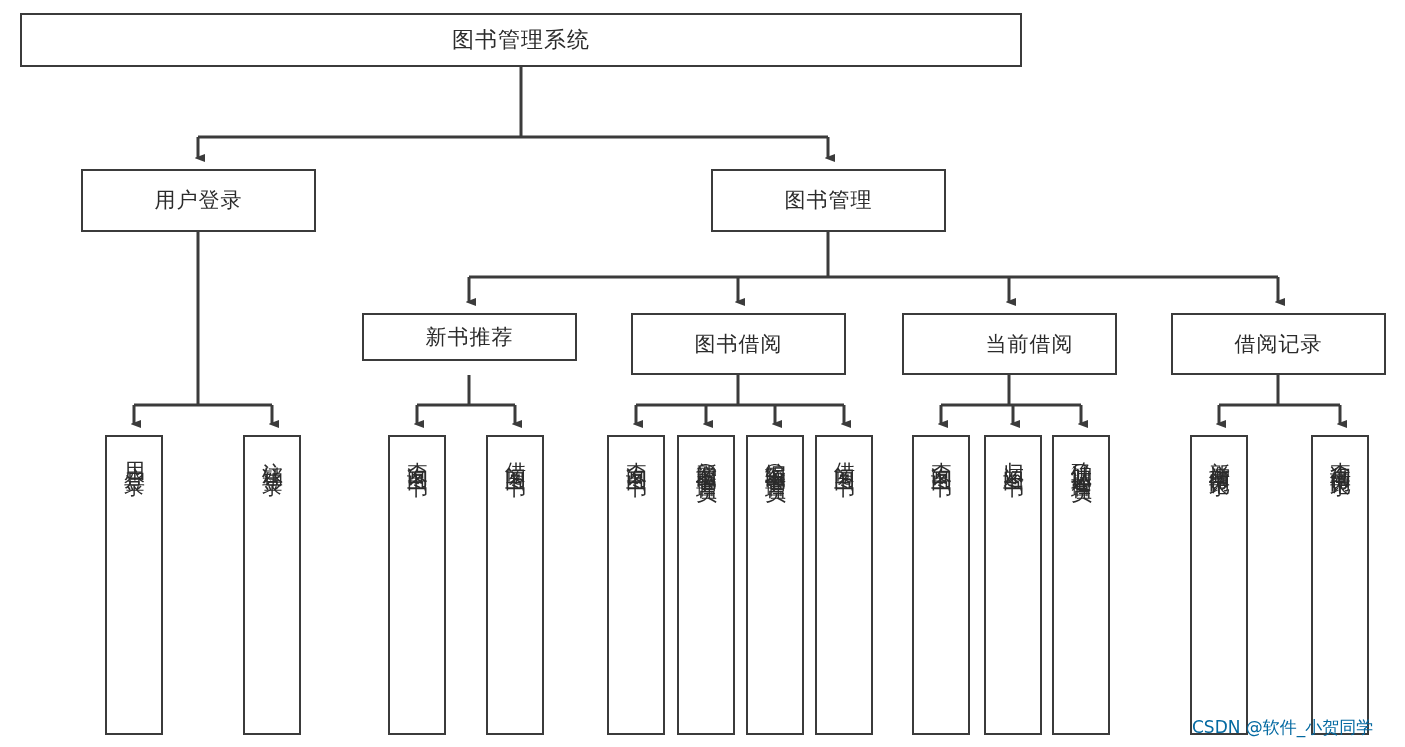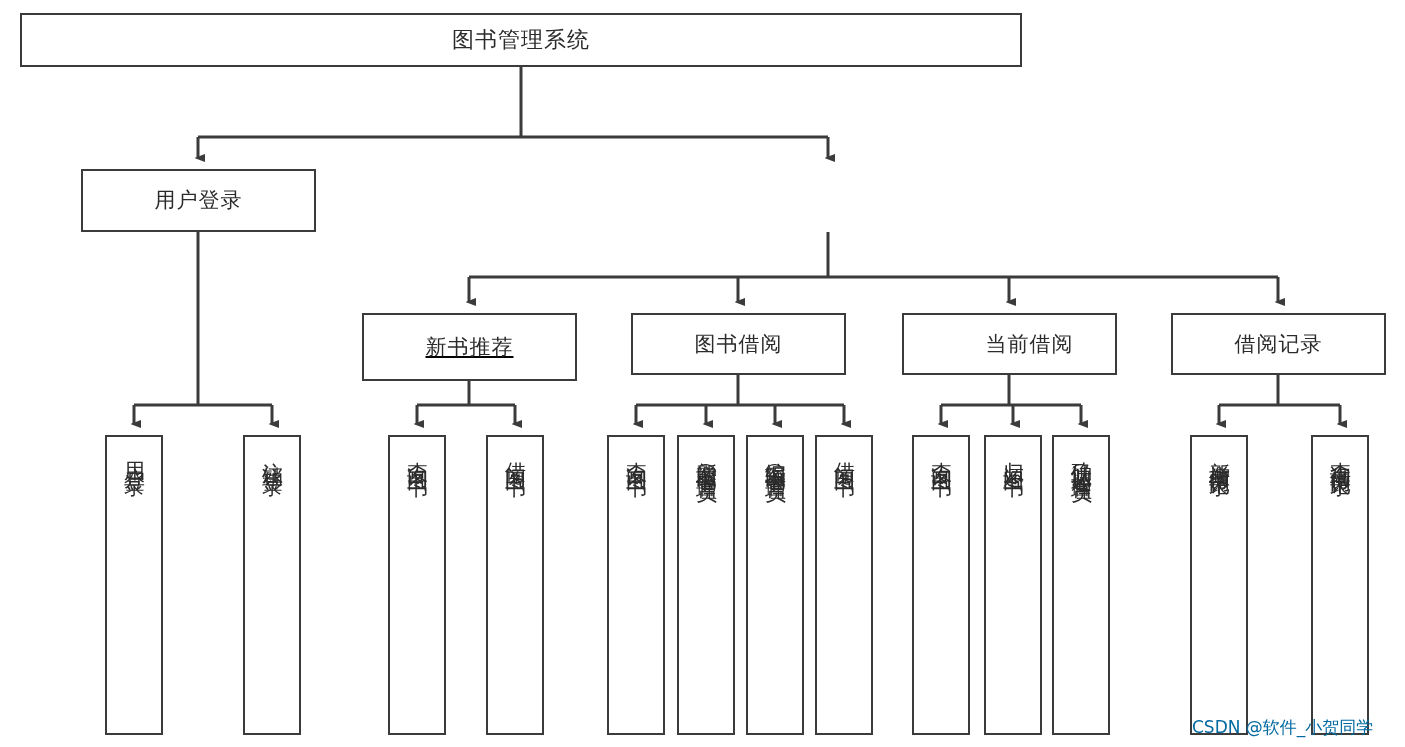--- a/index.html
+++ b/index.html
@@ -128,22 +128,25 @@
     </g>
   </svg>
 
   <div class="node node-root" id="node-root" style="left: 20px; top: 13px; width: 1002px; height: 54px;">
     <span class="label">图书管理系统</span>
   </div>
 
   <div class="node node-l2" id="node-l2-0" style="left: 81px; top: 169px; width: 235px; height: 63px;">
     <span class="label">用户登录</span>
   </div>
+  <div class="node node-l2" id="node-l2-1" style="left: 711px; top: 169px; width: 235px; height: 63px;">
+    <span class="label">图书管理</span>
+  </div>
 
-  <div class="node node-l3" id="node-l3-0" style="left: 362px; top: 313px; width: 215px; height: 68px; text-decoration: underline;">
+  <div class="node node-l3" id="node-l3-0" style="left: 362px; top: 313px; width: 215px; height: 48px;">
     <span class="label">新书推荐</span>
   </div>
   <div class="node node-l3" id="node-l3-1" style="left: 631px; top: 313px; width: 215px; height: 62px; justify-content: center;">
     <span class="label">图书借阅</span>
   </div>
   <div class="node node-l3" id="node-l3-2" style="left: 902px; top: 313px; width: 215px; height: 62px; padding-left: 40px;">
     <span class="label">当前借阅</span>
   </div>
   <div class="node node-l3" id="node-l3-3" style="left: 1171px; top: 313px; width: 215px; height: 62px;">
     <span class="label">借阅记录</span>

